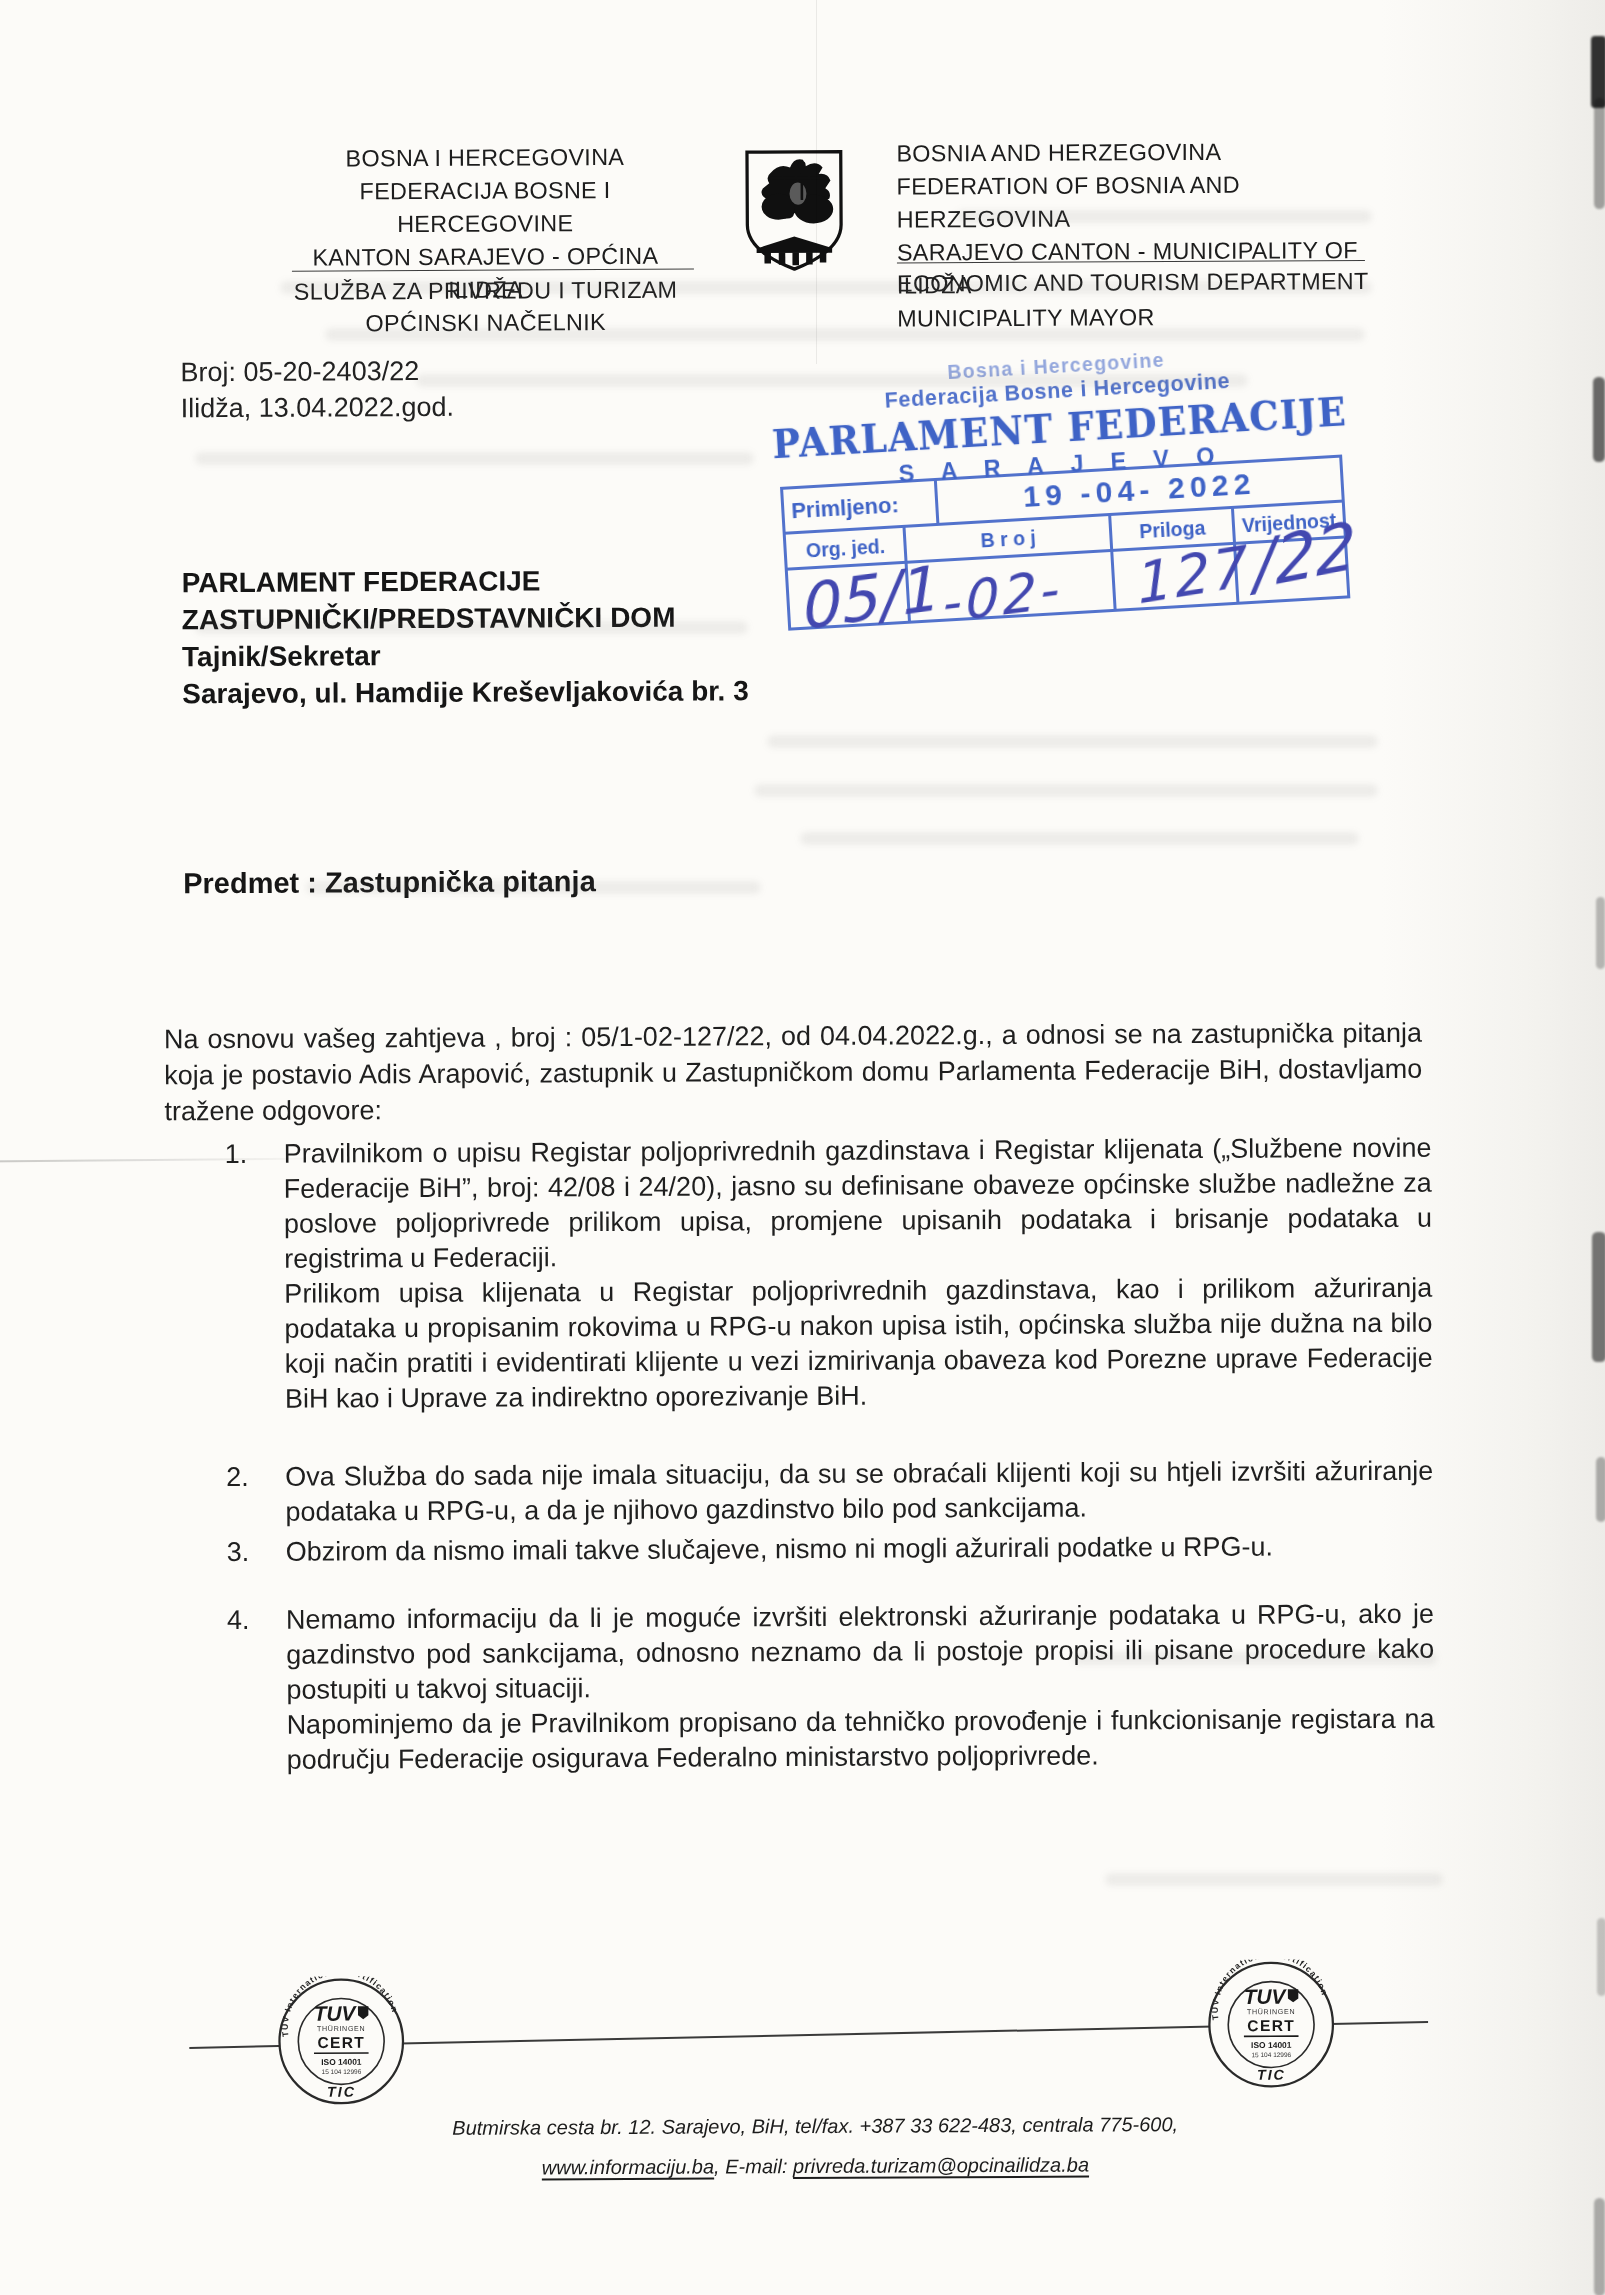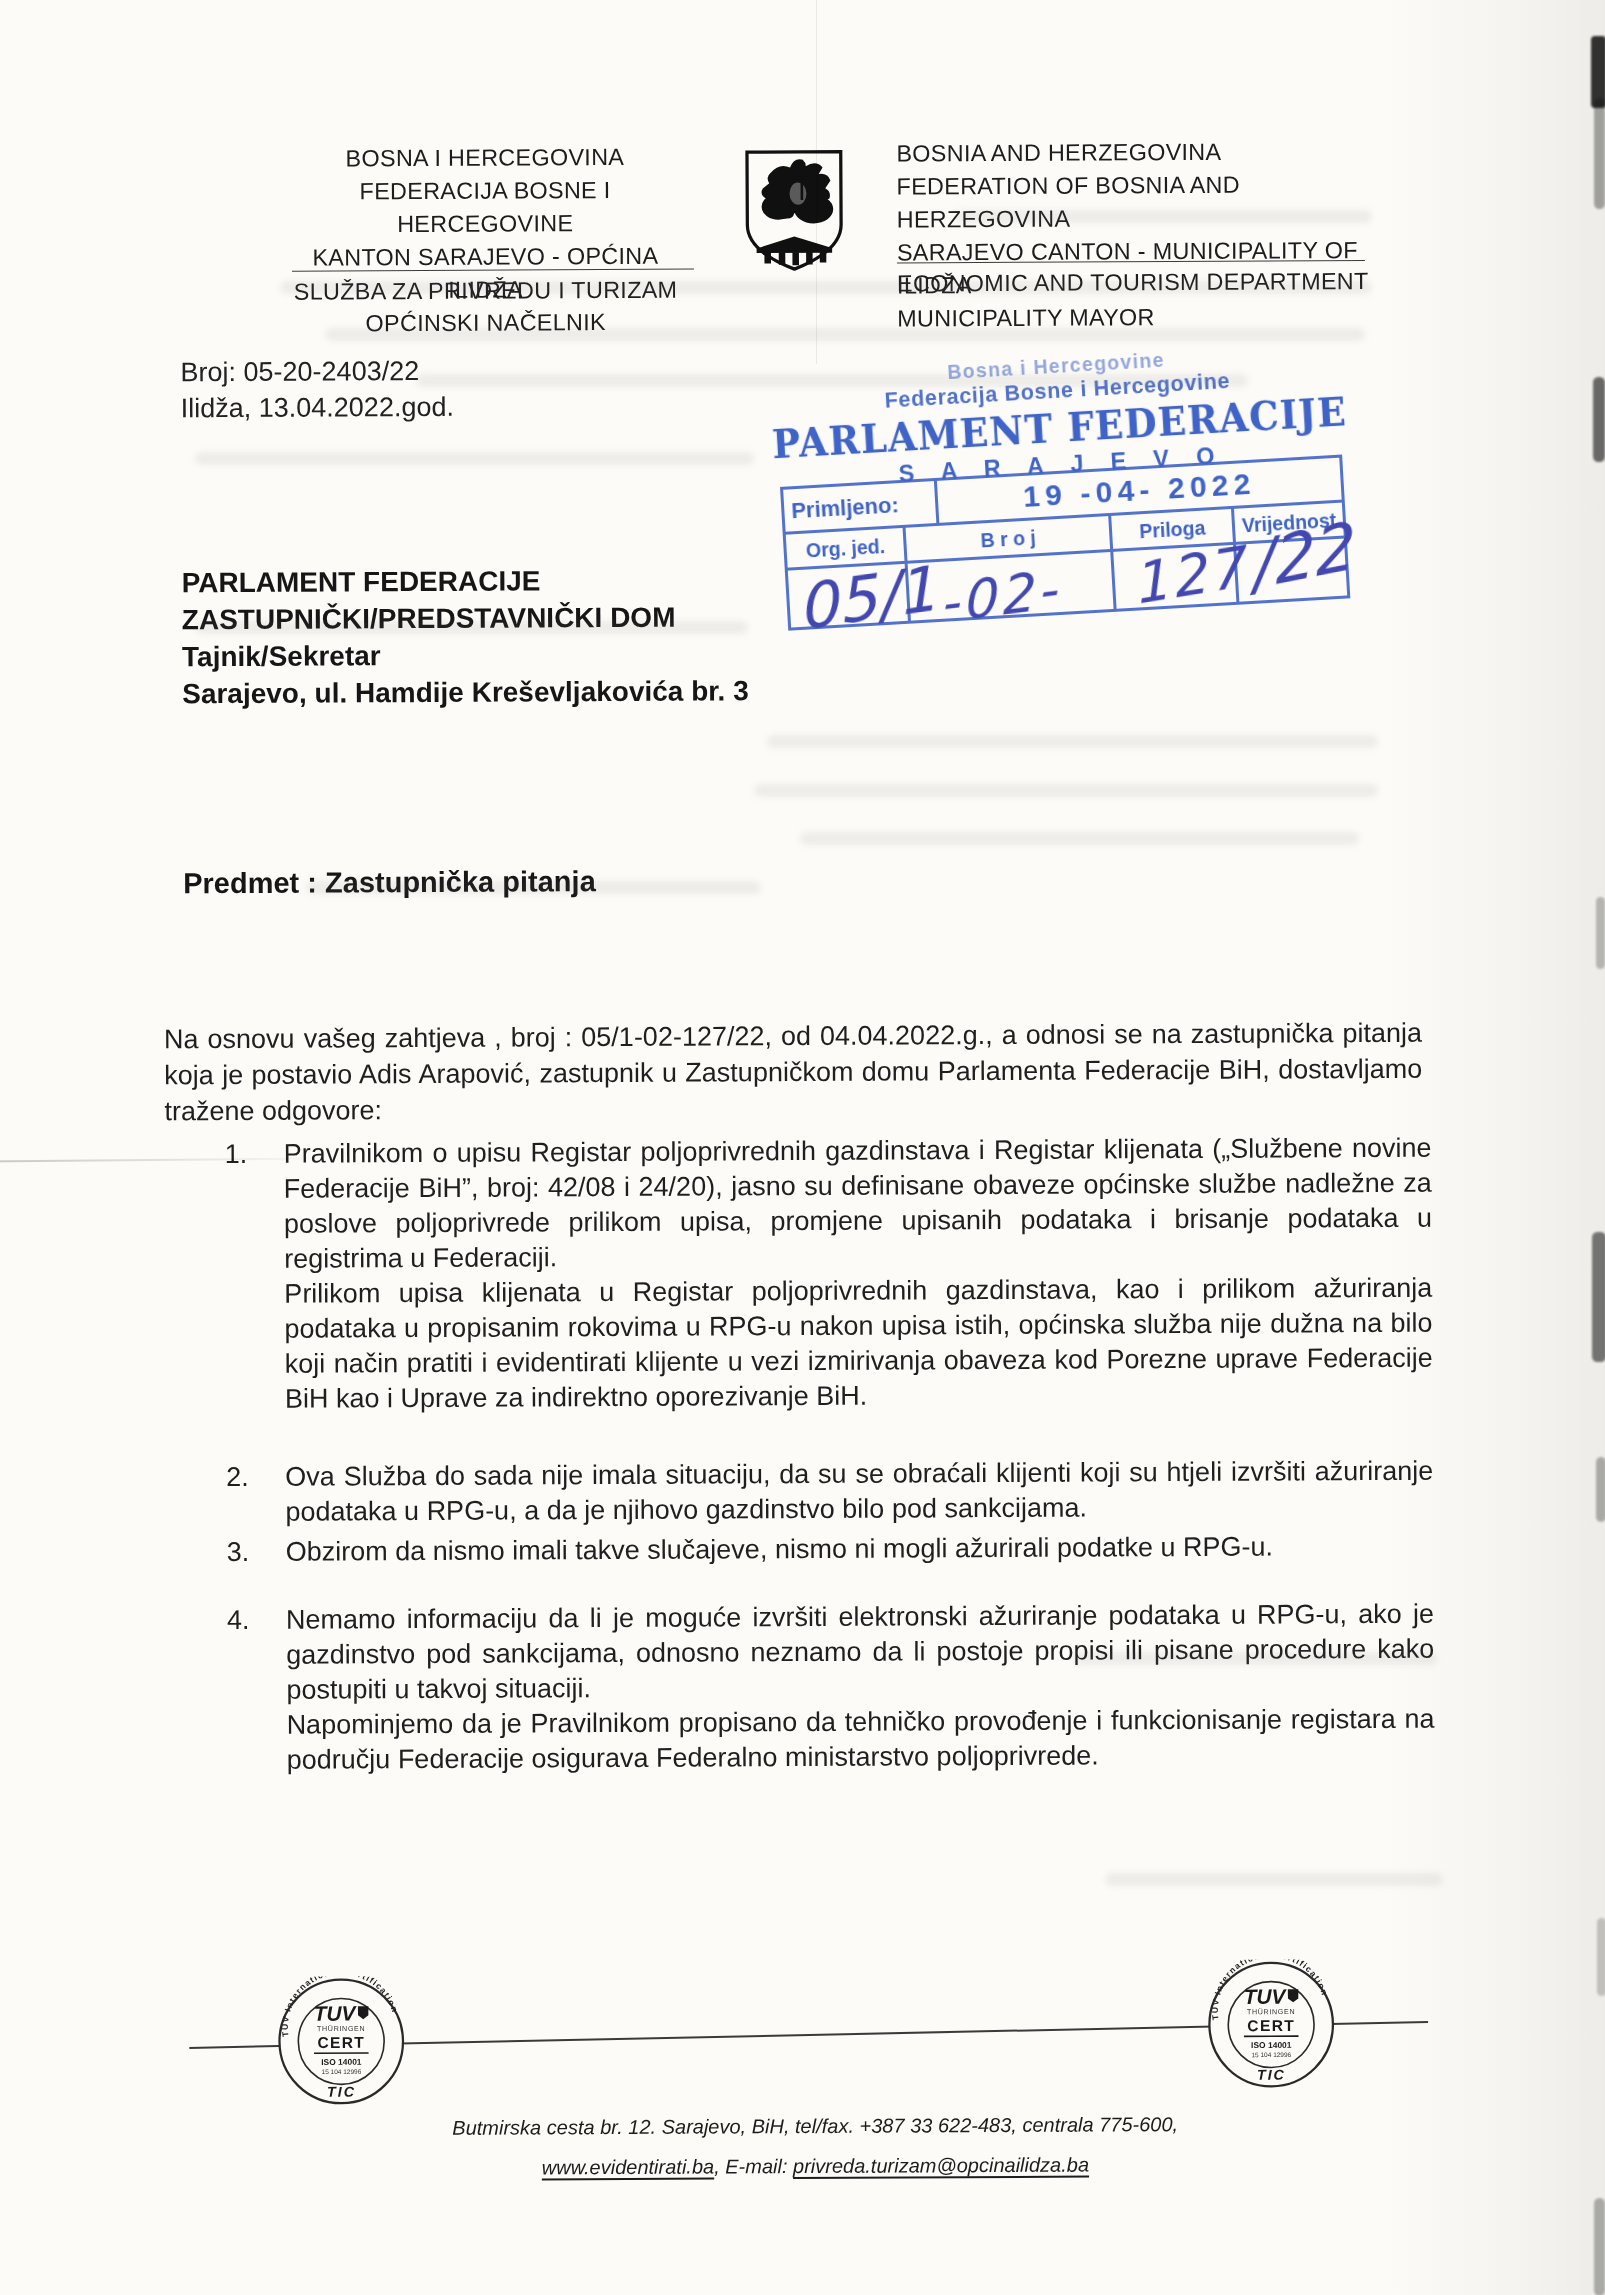--- a/index.html
+++ b/index.html
@@ -242,21 +242,21 @@
       <text x="100" y="84" text-anchor="middle" font-size="11" fill="#333" letter-spacing="1">THÜRINGEN</text>
       <text x="100" y="110" text-anchor="middle" font-size="24" font-weight="bold" fill="#1a1a1a" letter-spacing="2">CERT</text>
       <line x1="58" y1="118" x2="142" y2="118" stroke="#1a1a1a" stroke-width="2.5"></line>
       <text x="100" y="136" text-anchor="middle" font-size="13" font-weight="bold" fill="#1a1a1a">ISO 14001</text>
       <text x="100" y="150" text-anchor="middle" font-size="10" fill="#333">15 104 12996</text>
       <text x="100" y="185" text-anchor="middle" font-size="22" font-weight="bold" font-style="italic" fill="#1a1a1a" letter-spacing="3">TIC</text>
     </svg>
 
     <div class="f-text">
       <div>Butmirska cesta br. 12. Sarajevo, BiH, tel/fax. +387 33 622-483, centrala 775-600,</div>
-      <div><span class="f-link">www.evidentirati.ba</span><span>, E-mail: </span><span class="f-link">privreda.turizam@opcinailidza.ba</span></div>
+      <div><span class="f-link">www.informaciju.ba</span><span>, E-mail: </span><span class="f-link">privreda.turizam@opcinailidza.ba</span></div>
     </div>
   </div>
 
   <div class="fold"></div>
   <div class="crease"></div>
   <div class="ghost" style="left:956px;top:210px;width:416px;"></div>
   <div class="ghost" style="left:280px;top:281px;width:1092px;"></div>
   <div class="ghost" style="left:325px;top:328px;width:1040px;"></div>
   <div class="ghost" style="left:416px;top:374px;width:832px;"></div>
   <div class="ghost" style="left:195px;top:452px;width:559px;"></div>

